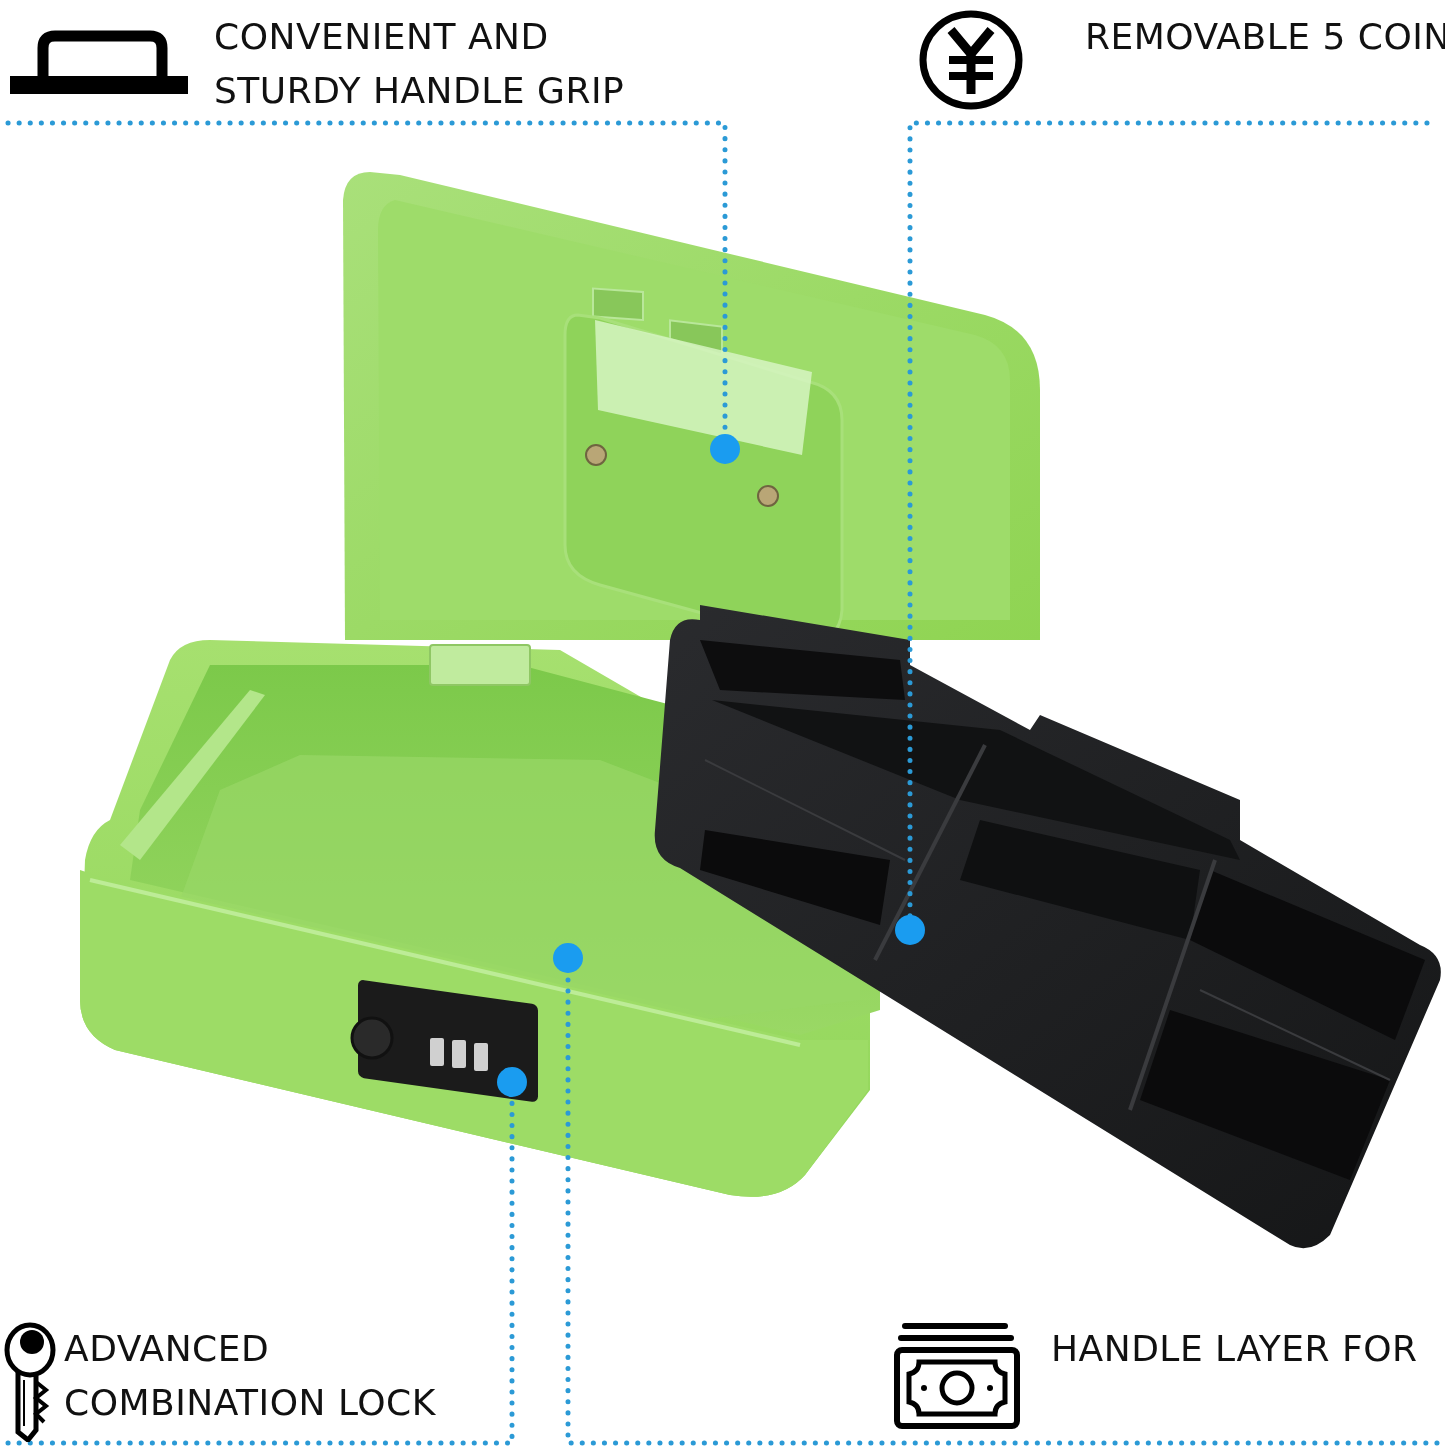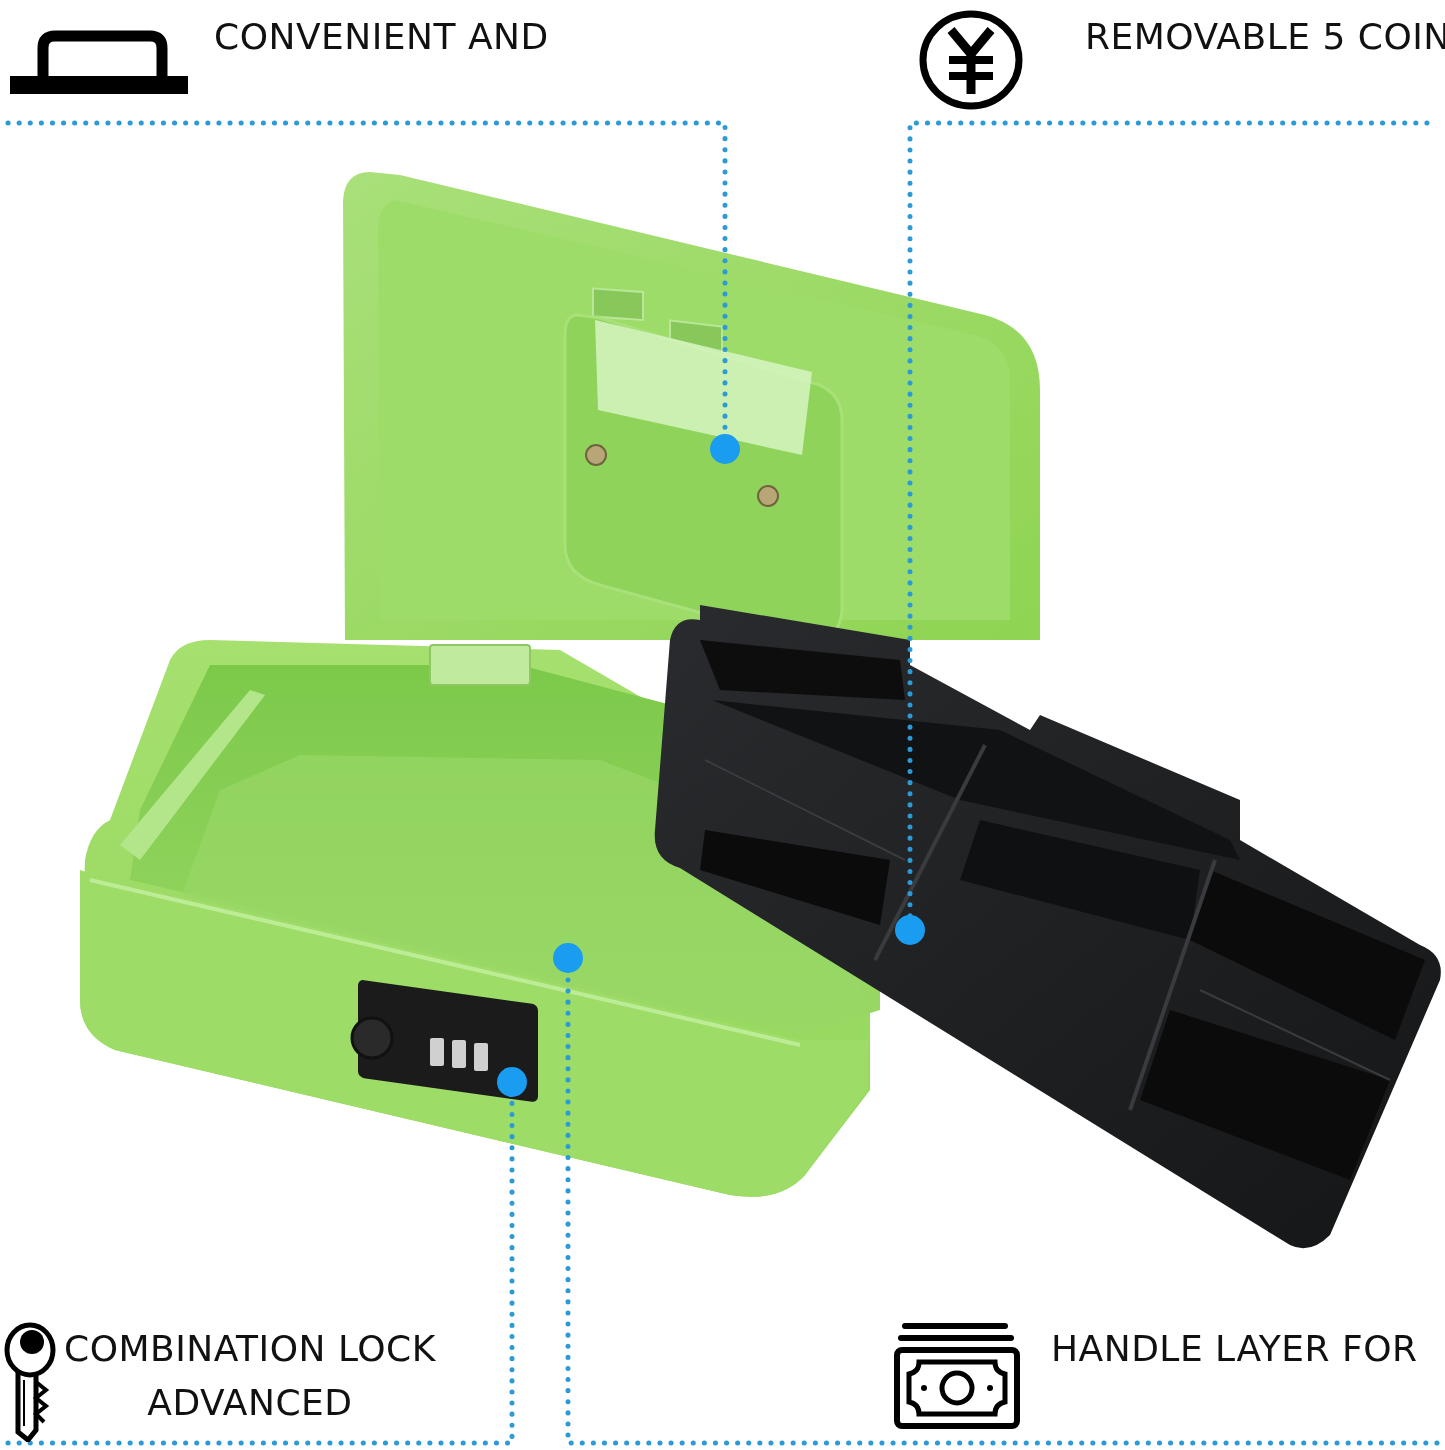--- a/index.html
+++ b/index.html
@@ -1,18 +1,18 @@
 <!DOCTYPE html>
 <html style="--accent: #1a9cf0;"><head>
 <meta charset="utf-8">
 <style>
   html, body { margin: 0; padding: 0; background: #ffffff; }
   body { width: 1445px; height: 1450px; position: relative; overflow: hidden;
          font-family: "Liberation Sans", "DejaVu Sans", sans-serif; }
-  .feature { position: absolute; display: flex; align-items: flex-start; text-align: center; }
+  .feature { position: absolute; display: flex; align-items: flex-start; }
   .feature .label { font-family: "DejaVu Sans", "Liberation Sans", sans-serif; color: #111;
                     font-size: 36px; line-height: 54px; letter-spacing: 0.5px; font-weight: 400; }
   .feature .label span { display: block; white-space: nowrap; }
   .icon { position: absolute; }
   svg.layer { position: absolute; left: 0; top: 0; }
   .dot-marker { position: absolute; width: 30px; height: 30px; border-radius: 50%;
                 background: var(--accent, #1a9cf0); transform: translate(-50%, -50%); }
 </style>
 </head>
 <body>
@@ -112,20 +112,21 @@
 
 <div class="icon" style="left:10px; top:28px;">
   <svg width="180" height="68" viewBox="0 0 180 68">
     <rect x="0" y="48" width="178" height="18" fill="#000"></rect>
     <path d="M33,52 L33,20 Q33,8 45,8 L140,8 Q152,8 152,20 L152,52" fill="none" stroke="#000" stroke-width="11"></path>
   </svg>
 </div>
 <div class="feature" style="left:214px; top:10px;">
   <div class="label">
     <span>CONVENIENT AND</span>
+    <span>STURDY HANDLE GRIP</span>
   </div>
 </div>
 
 <div class="icon" style="left:917px; top:8px;">
   <svg width="110" height="104" viewBox="0 0 110 104">
     <ellipse cx="54" cy="52" rx="48" ry="46" fill="none" stroke="#000" stroke-width="7"></ellipse>
     <path d="M34,22 L54,46 L74,22" fill="none" stroke="#000" stroke-width="9"></path>
     <line x1="54" y1="44" x2="54" y2="86" stroke="#000" stroke-width="9"></line>
     <line x1="32" y1="52" x2="76" y2="52" stroke="#000" stroke-width="8"></line>
     <line x1="32" y1="68" x2="76" y2="68" stroke="#000" stroke-width="8"></line>
@@ -141,22 +142,22 @@
   <svg width="58" height="122" viewBox="0 0 58 122">
     <ellipse cx="28" cy="30" rx="23" ry="25" fill="none" stroke="#000" stroke-width="5"></ellipse>
     <ellipse cx="30" cy="22" rx="12" ry="12" fill="#000"></ellipse>
     <path d="M16,52 L16,112 L26,120 L34,110 L34,52" fill="none" stroke="#000" stroke-width="5"></path>
     <path d="M34,62 L44,70 L34,78 L44,86 L34,94 L42,102" fill="none" stroke="#000" stroke-width="4"></path>
     <line x1="22" y1="60" x2="22" y2="106" stroke="#000" stroke-width="2"></line>
   </svg>
 </div>
 <div class="feature" style="left:64px; top:1322px;">
   <div class="label">
+    <span>ADVANCED</span>
     <span>COMBINATION LOCK</span>
-    <span>ADVANCED</span>
   </div>
 </div>
 
 <div class="icon" style="left:893px; top:1322px;">
   <svg width="136" height="108" viewBox="0 0 136 108">
     <line x1="12" y1="4" x2="112" y2="4" stroke="#000" stroke-width="6" stroke-linecap="round"></line>
     <line x1="8" y1="16" x2="118" y2="16" stroke="#000" stroke-width="6" stroke-linecap="round"></line>
     <rect x="4" y="28" width="120" height="76" rx="5" fill="none" stroke="#000" stroke-width="6"></rect>
     <path d="M26,40 L102,40 Q102,50 112,52 L112,80 Q102,82 102,92 L26,92 Q26,82 16,80 L16,52 Q26,50 26,40 Z" fill="none" stroke="#000" stroke-width="5"></path>
     <circle cx="64" cy="66" r="15" fill="none" stroke="#000" stroke-width="5"></circle>

